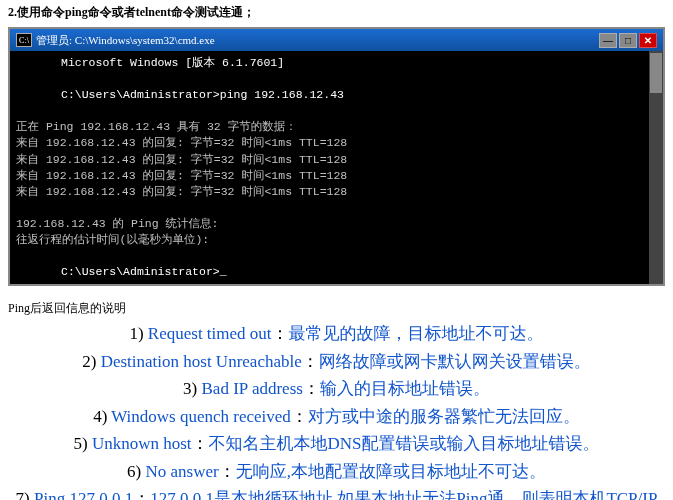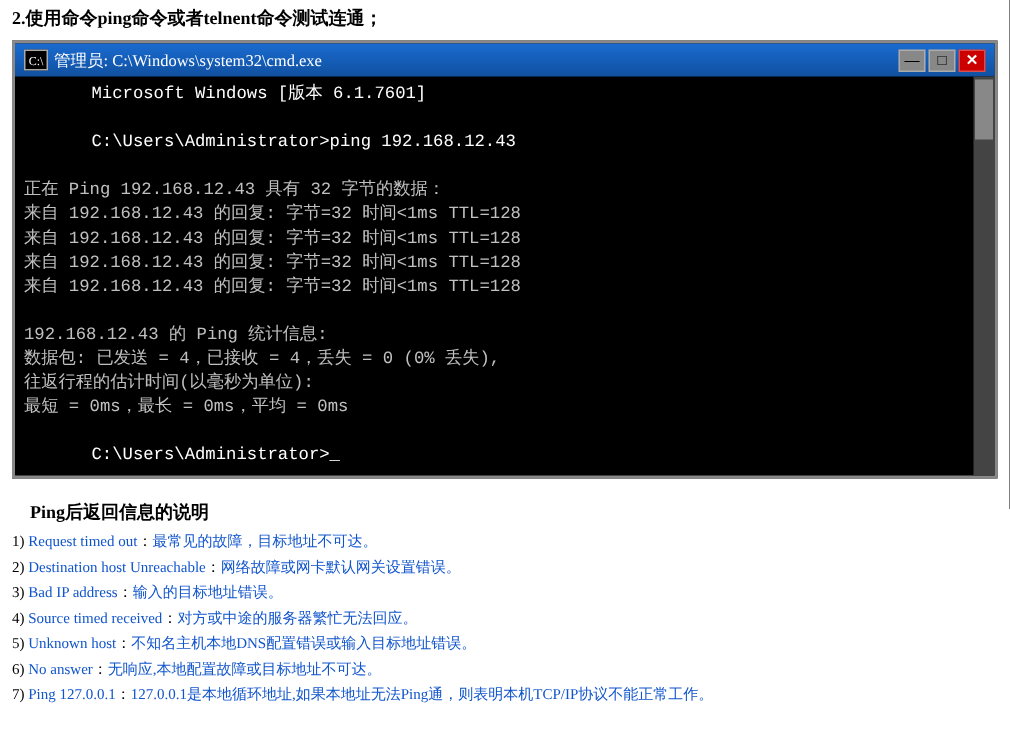--- a/index.html
+++ b/index.html
@@ -118,29 +118,29 @@
 
     
     .info-section {
       padding: 6px 8px;
     }
 
     .info-title {
       font-size: 12px;
       color: #000;
       margin-bottom: 4px;
-      font-weight: bold;
-      margin-left: 12px;
+      font-weight: normal;
     }
 
     .info-item {
-      font-size: 10px;
+      font-size: 17px;
       color: #1155cc;
       margin-bottom: 2px;
       line-height: 1.5;
+      text-align: center;
     }
 
     .info-item .label {
       color: #000;
     }
 
     .info-item .colon {
       color: #000;
     }
   </style>
@@ -170,37 +170,35 @@
     <span class="line">&nbsp;</span>
     <span class="line white">C:\Users\Administrator&gt;ping 192.168.12.43</span>
     <span class="line">&nbsp;</span>
     <span class="line">正在 Ping 192.168.12.43 具有 32 字节的数据：</span>
     <span class="line">来自 192.168.12.43 的回复: 字节=32 时间&lt;1ms TTL=128</span>
     <span class="line">来自 192.168.12.43 的回复: 字节=32 时间&lt;1ms TTL=128</span>
     <span class="line">来自 192.168.12.43 的回复: 字节=32 时间&lt;1ms TTL=128</span>
     <span class="line">来自 192.168.12.43 的回复: 字节=32 时间&lt;1ms TTL=128</span>
     <span class="line">&nbsp;</span>
     <span class="line">192.168.12.43 的 Ping 统计信息:</span>
-    <span class="line">    数据包: 已发送 = 4，已接收 = 4，丢失 = 0 (0% 丢失),</span>
     <span class="line">往返行程的估计时间(以毫秒为单位):</span>
-    <span class="line">    最短 = 0ms，最长 = 0ms，平均 = 0ms</span>
     <span class="line">&nbsp;</span>
     <span class="line white">C:\Users\Administrator&gt;_</span>
   </div>
 
   <div class="cmd-scrollbar">
     <div class="scrollbar-thumb"></div>
   </div>
 </div>
 
 <div class="info-section">
   <div class="info-title">Ping后返回信息的说明</div>
 
   <div id="ping-items">
       <div class="info-item"><span class="label">1) </span><span>Request timed out</span><span class="colon">：</span><span>最常见的故障，目标地址不可达。</span></div>
       <div class="info-item"><span class="label">2) </span><span>Destination host Unreachable</span><span class="colon">：</span><span>网络故障或网卡默认网关设置错误。</span></div>
       <div class="info-item"><span class="label">3) </span><span>Bad IP address</span><span class="colon">：</span><span>输入的目标地址错误。</span></div>
-      <div class="info-item"><span class="label">4) </span><span>Source timed received</span><span class="colon">：</span><span>对方或中途的服务器繁忙无法回应。</span></div>
+      <div class="info-item"><span class="label">4) </span><span>Windows quench received</span><span class="colon">：</span><span>对方或中途的服务器繁忙无法回应。</span></div>
       <div class="info-item"><span class="label">5) </span><span>Unknown host</span><span class="colon">：</span><span>不知名主机本地DNS配置错误或输入目标地址错误。</span></div>
       <div class="info-item"><span class="label">6) </span><span>No answer</span><span class="colon">：</span><span>无响应,本地配置故障或目标地址不可达。</span></div>
       <div class="info-item"><span class="label">7) </span><span>Ping 127.0.0.1</span><span class="colon">：</span><span>127.0.0.1是本地循环地址,如果本地址无法Ping通，则表明本机TCP/IP协议不能正常工作。</span></div>
     </div>
 </div>
 
 </body></html>

